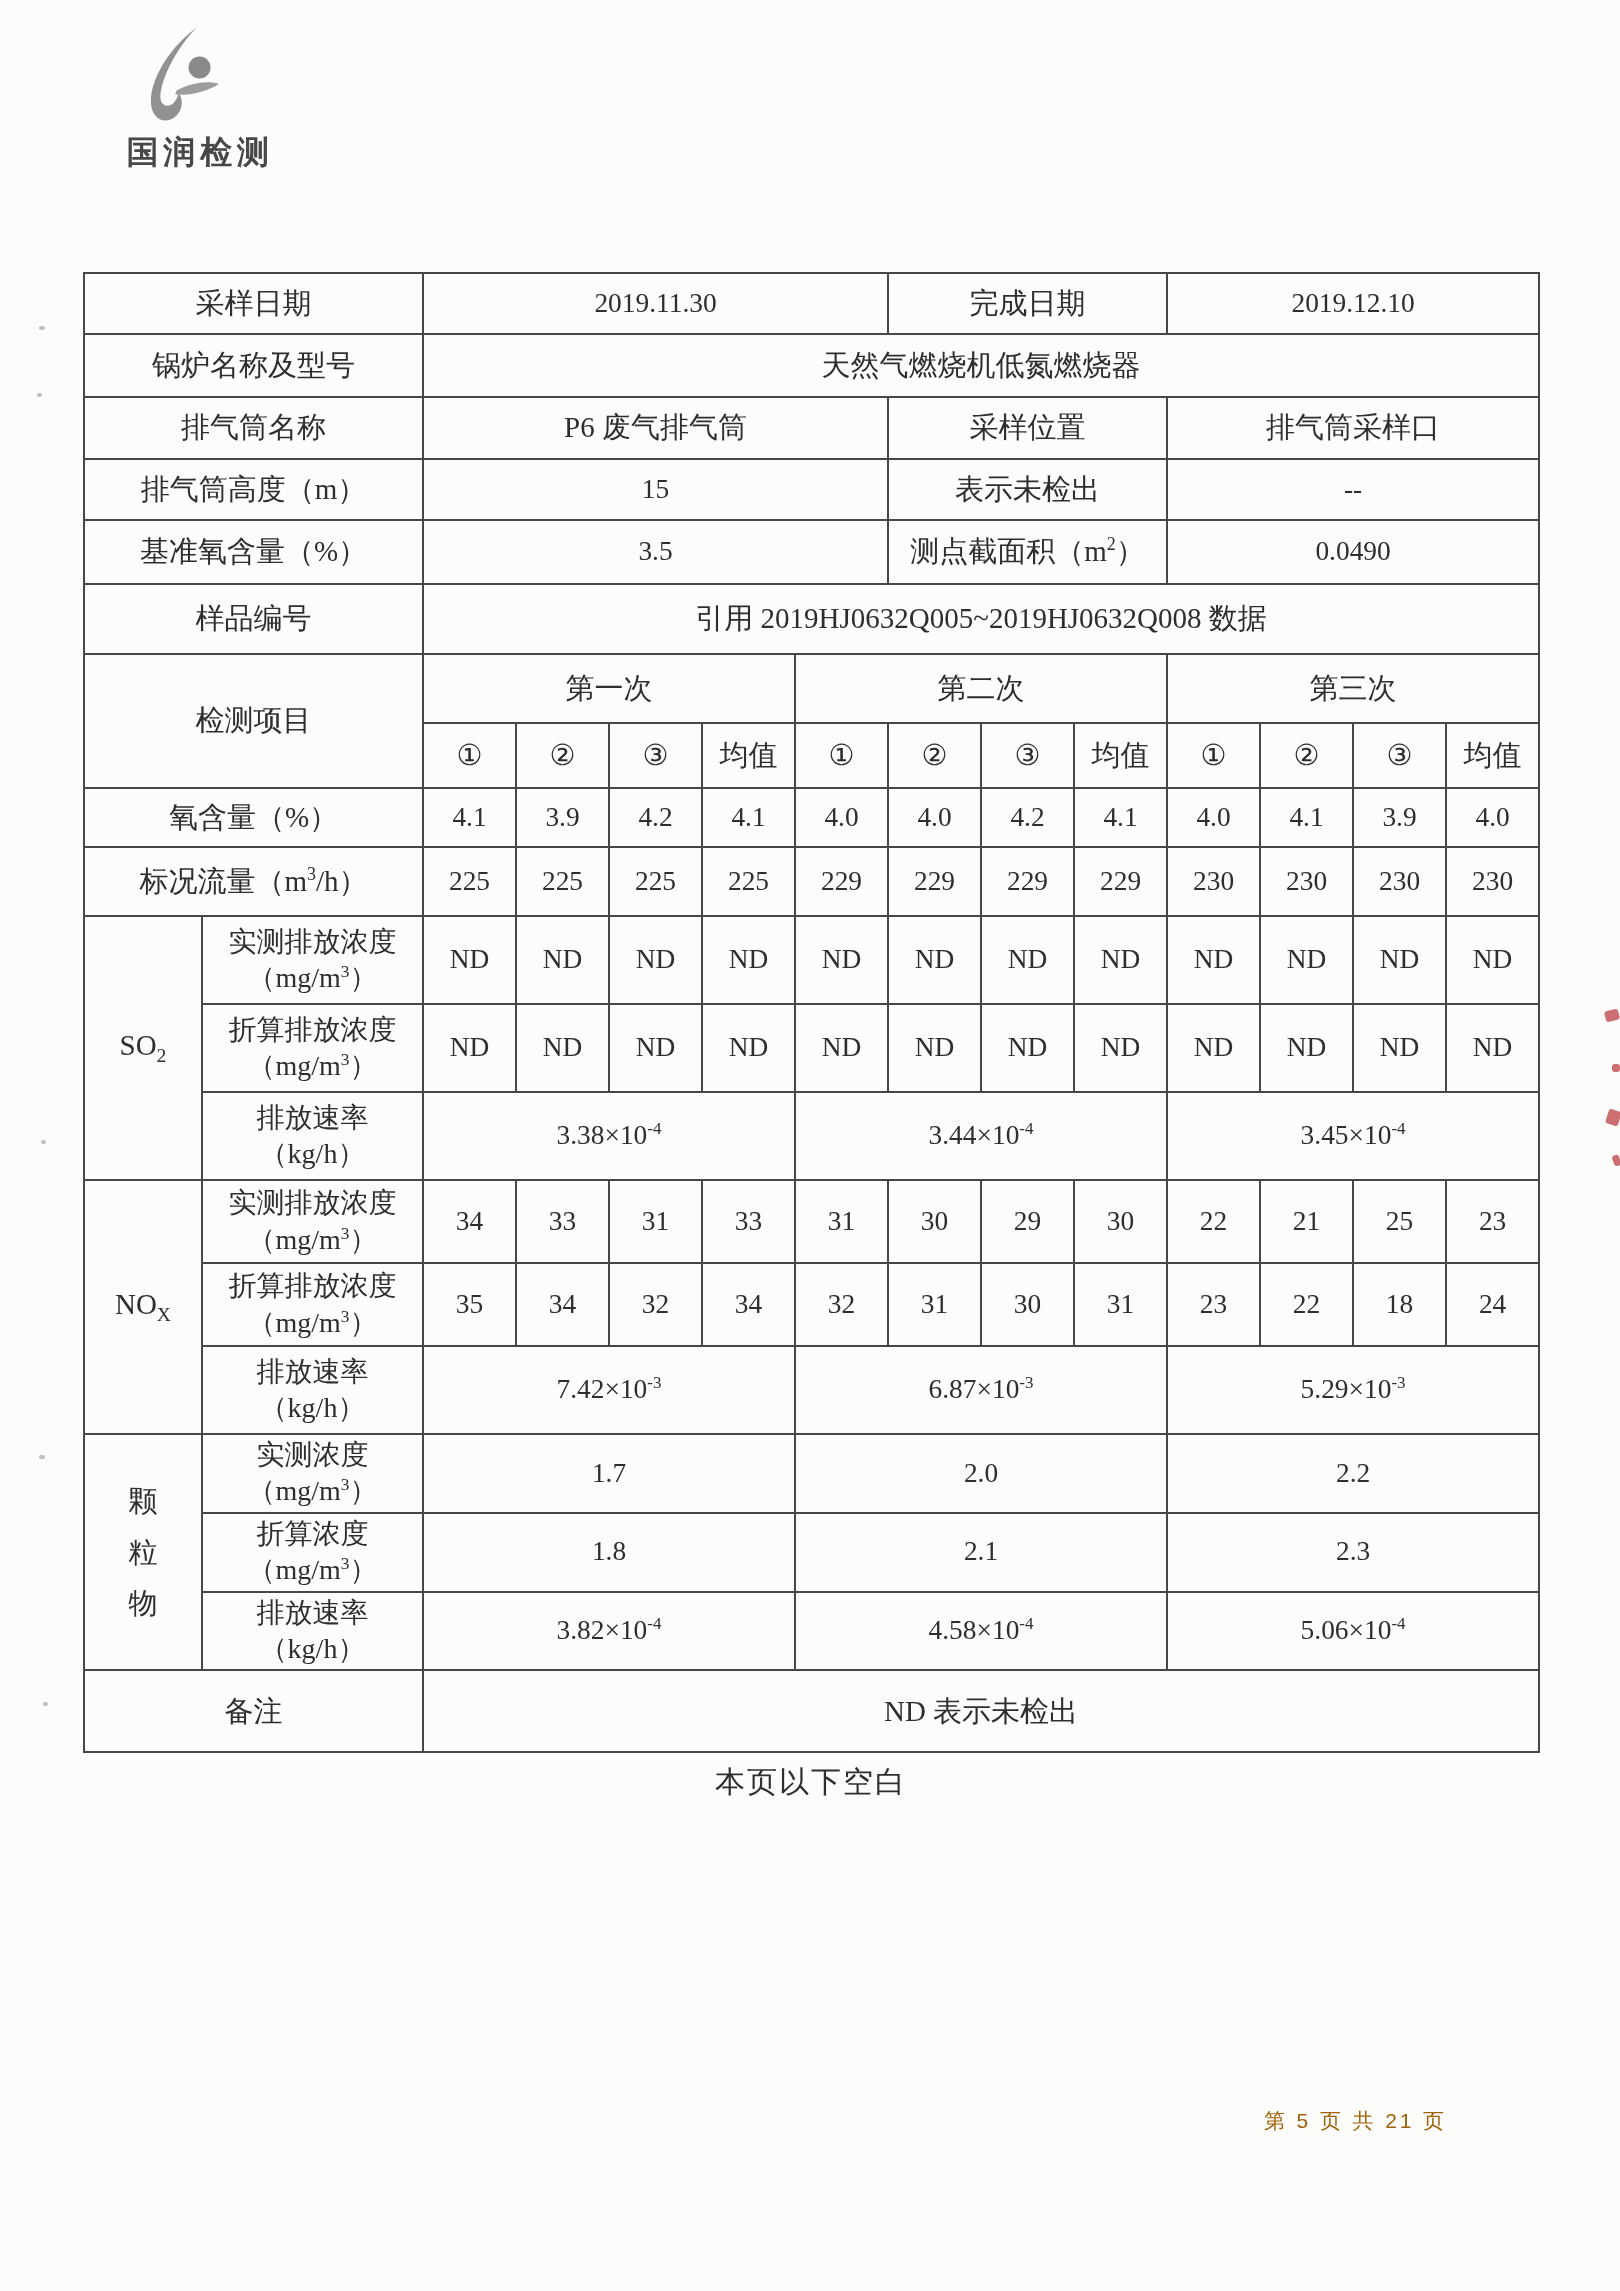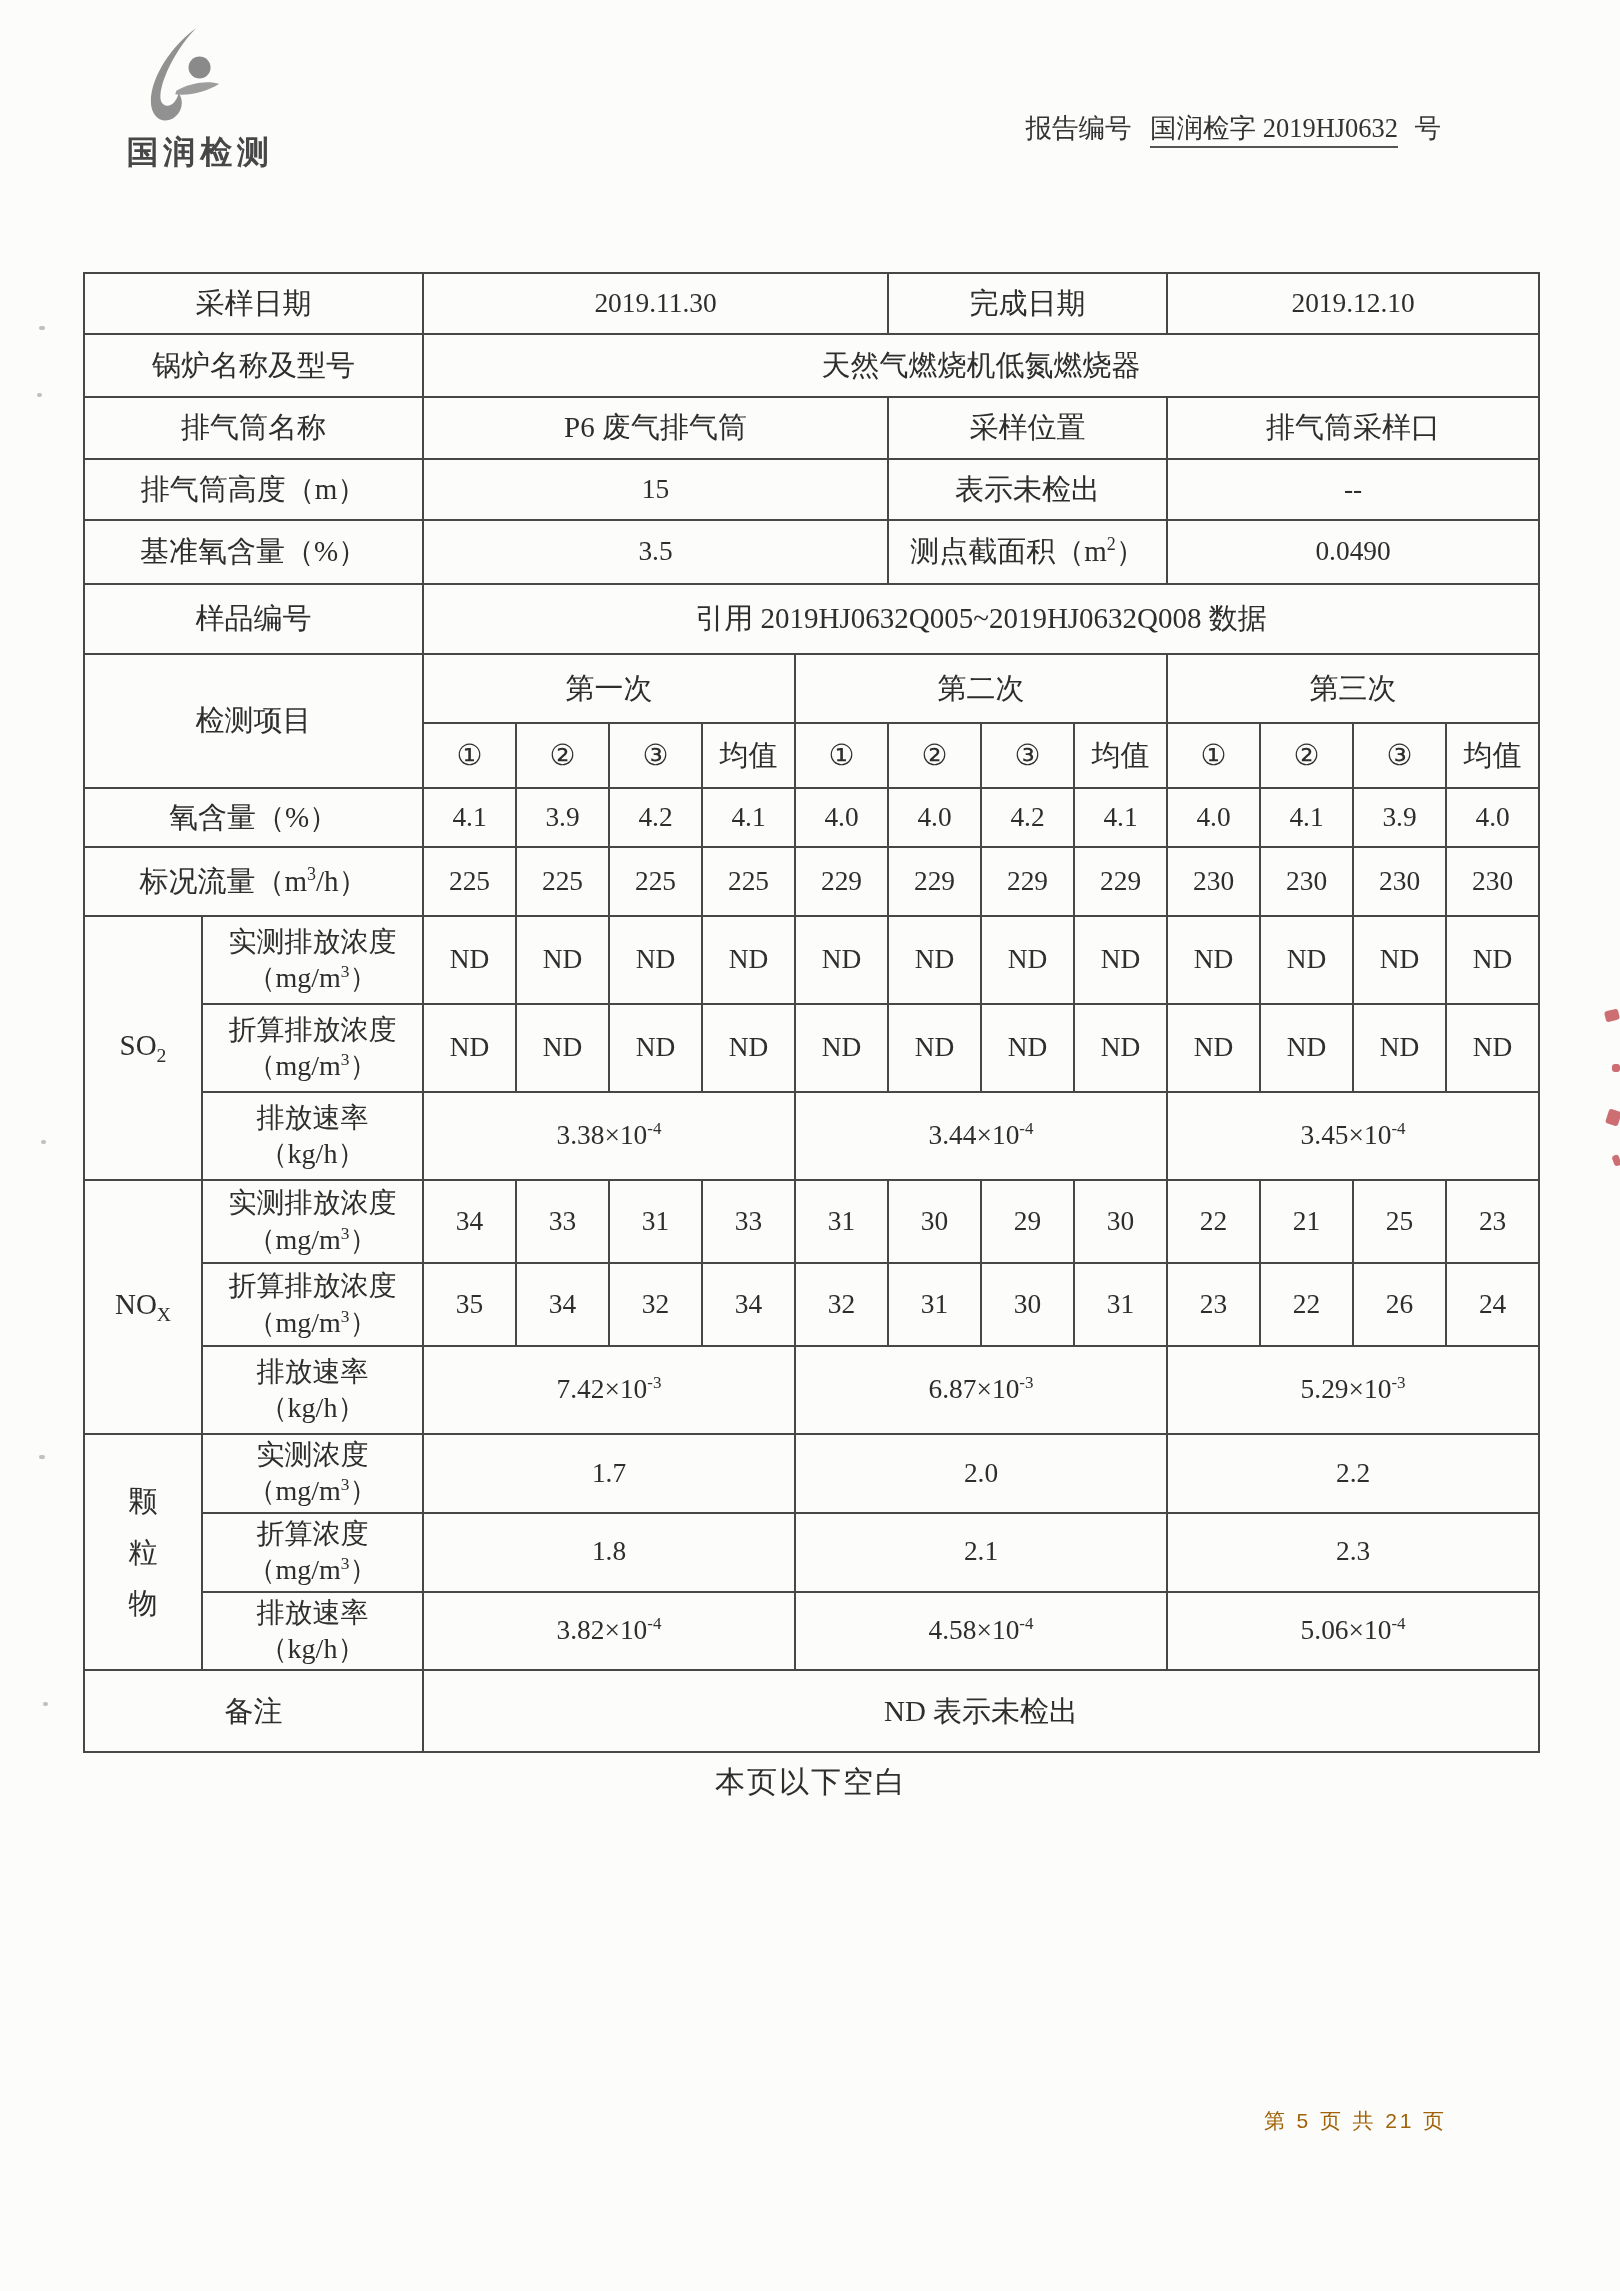--- a/index.html
+++ b/index.html
@@ -46,25 +46,20 @@
 
   <div class="logo">
     <svg width="118" height="102" viewBox="0 0 100 88">
       <path d="M63,1 C44,14 24,42 24,64 C24,77 33,84 43,79 C51,74 53,64 48,57 C46,66 39,71 34,66 C27,58 42,22 63,1 Z" fill="#919191"></path>
       <circle cx="66" cy="35" r="9.5" fill="#8a8a8a"></circle>
       <path d="M46,55 C58,48 73,46 83,49 C72,56 56,60 45,58 Z" fill="#9d9d9d"></path>
     </svg>
     <div class="logo-text">国润检测</div>
   </div>
 
-  <div class="report-no">
-    <span>报告编号</span>
-    <span class="u">国润检字 2019HJ0632</span>
-    <span class="suffix">号</span>
-  </div>
 
 
   <table class="rpt">
     <colgroup>
       <col style="width:118px">
         <col style="width:221px">
       <col style="width:93px">
         <col style="width:93px">
         <col style="width:93px">
         <col style="width:93px">
@@ -224,21 +219,21 @@
       <td class="num">35</td>
       <td class="num">34</td>
       <td class="num">32</td>
       <td class="num">34</td>
       <td class="num">32</td>
       <td class="num">31</td>
       <td class="num">30</td>
       <td class="num">31</td>
       <td class="num">23</td>
       <td class="num">22</td>
-      <td class="num">26</td>
+      <td class="num">18</td>
       <td class="num">24</td>
     </tr>
     <tr style="height:88px">
       <td class="sublbl">排放速率（kg/h）</td>
       <td colspan="4" class="num">7.42×10<sup>-3</sup></td>
       <td colspan="4" class="num">6.87×10<sup>-3</sup></td>
       <td colspan="4" class="num">5.29×10<sup>-3</sup></td>
     </tr>
 
     <tr style="height:76px">

